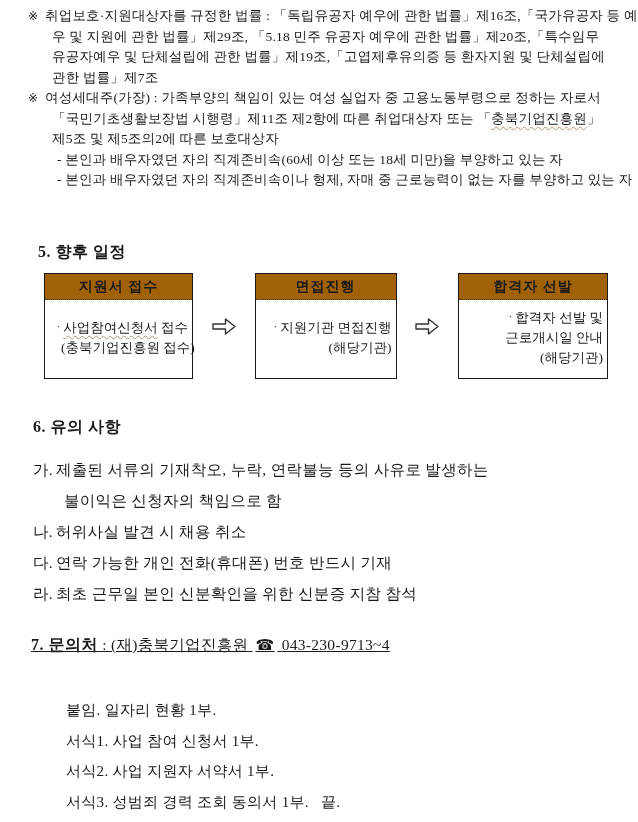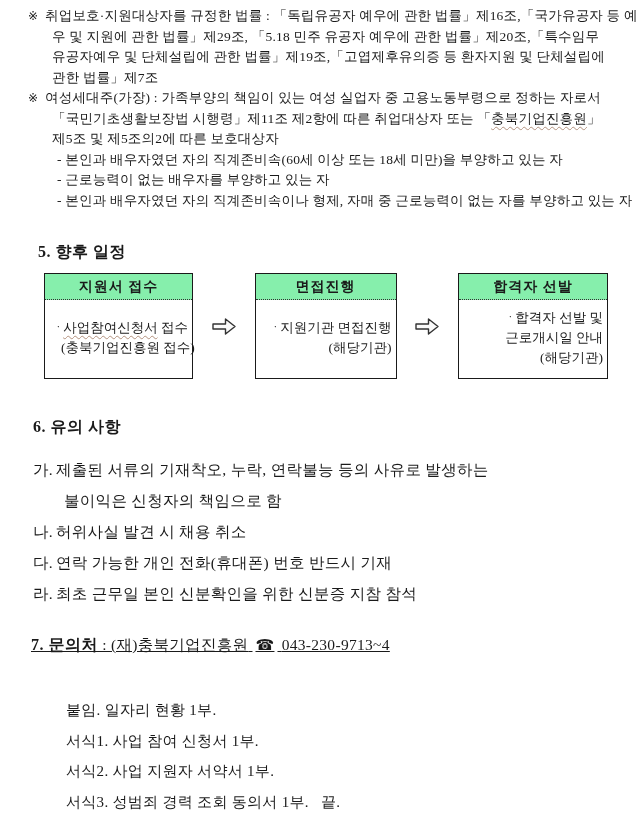--- a/index.html
+++ b/index.html
@@ -48,21 +48,21 @@
   .fbox{
     border:1.5px solid #1a1a1a;
     display:flex;flex-direction:column;
     box-sizing:border-box;background:#fff;
   }
   .fbox.b1{width:149px;}
   .fbox.b2{width:142px;}
   .fbox.b3{width:150px;}
   .fhead{
     height:25px;flex:none;
-    background:#86efac;
+    background:#a16207;
     border-bottom:1.3px dotted #333;
     font-weight:bold;font-size:14px;line-height:25px;
     text-align:center;letter-spacing:1px;
   }
   .fbody{
     flex:1;display:flex;flex-direction:column;justify-content:center;
     padding:2px 4px 6px 7px;
     font-size:13.5px;line-height:20px;
   }
   .fline{white-space:nowrap;text-align:right;}
@@ -114,21 +114,20 @@
       </div>
     </div>
 
     <div class="note">
       <span class="note-marker">※</span>
       <div class="note-body">
         <div class="note-line">여성세대주(가장) : 가족부양의 책임이 있는 여성 실업자 중 고용노동부령으로 정하는 자로서</div>
         <div class="note-line cont"><span>「국민기초생활보장법 시행령」제11조 제2항에 따른 취업대상자 또는 「</span><span class="wavy">충북기업진흥원</span><span>」</span></div>
         <div class="note-line cont">제5조 및 제5조의2에 따른 보호대상자</div>
         <div class="note-line dash">- 본인과 배우자였던 자의 직계존비속(60세 이상 또는 18세 미만)을 부양하고 있는 자</div>
-        <div class="note-line dash">- 근로능력이 없는 배우자를 부양하고 있는 자</div>
         <div class="note-line dash">- 본인과 배우자였던 자의 직계존비속이나 형제, 자매 중 근로능력이 없는 자를 부양하고 있는 자</div>
       </div>
     </div>
   </div>
 
   <div class="sec-heading" id="h5">5. 향후 일정</div>
 
   <div class="flow">
 
     <div class="fbox b1">

